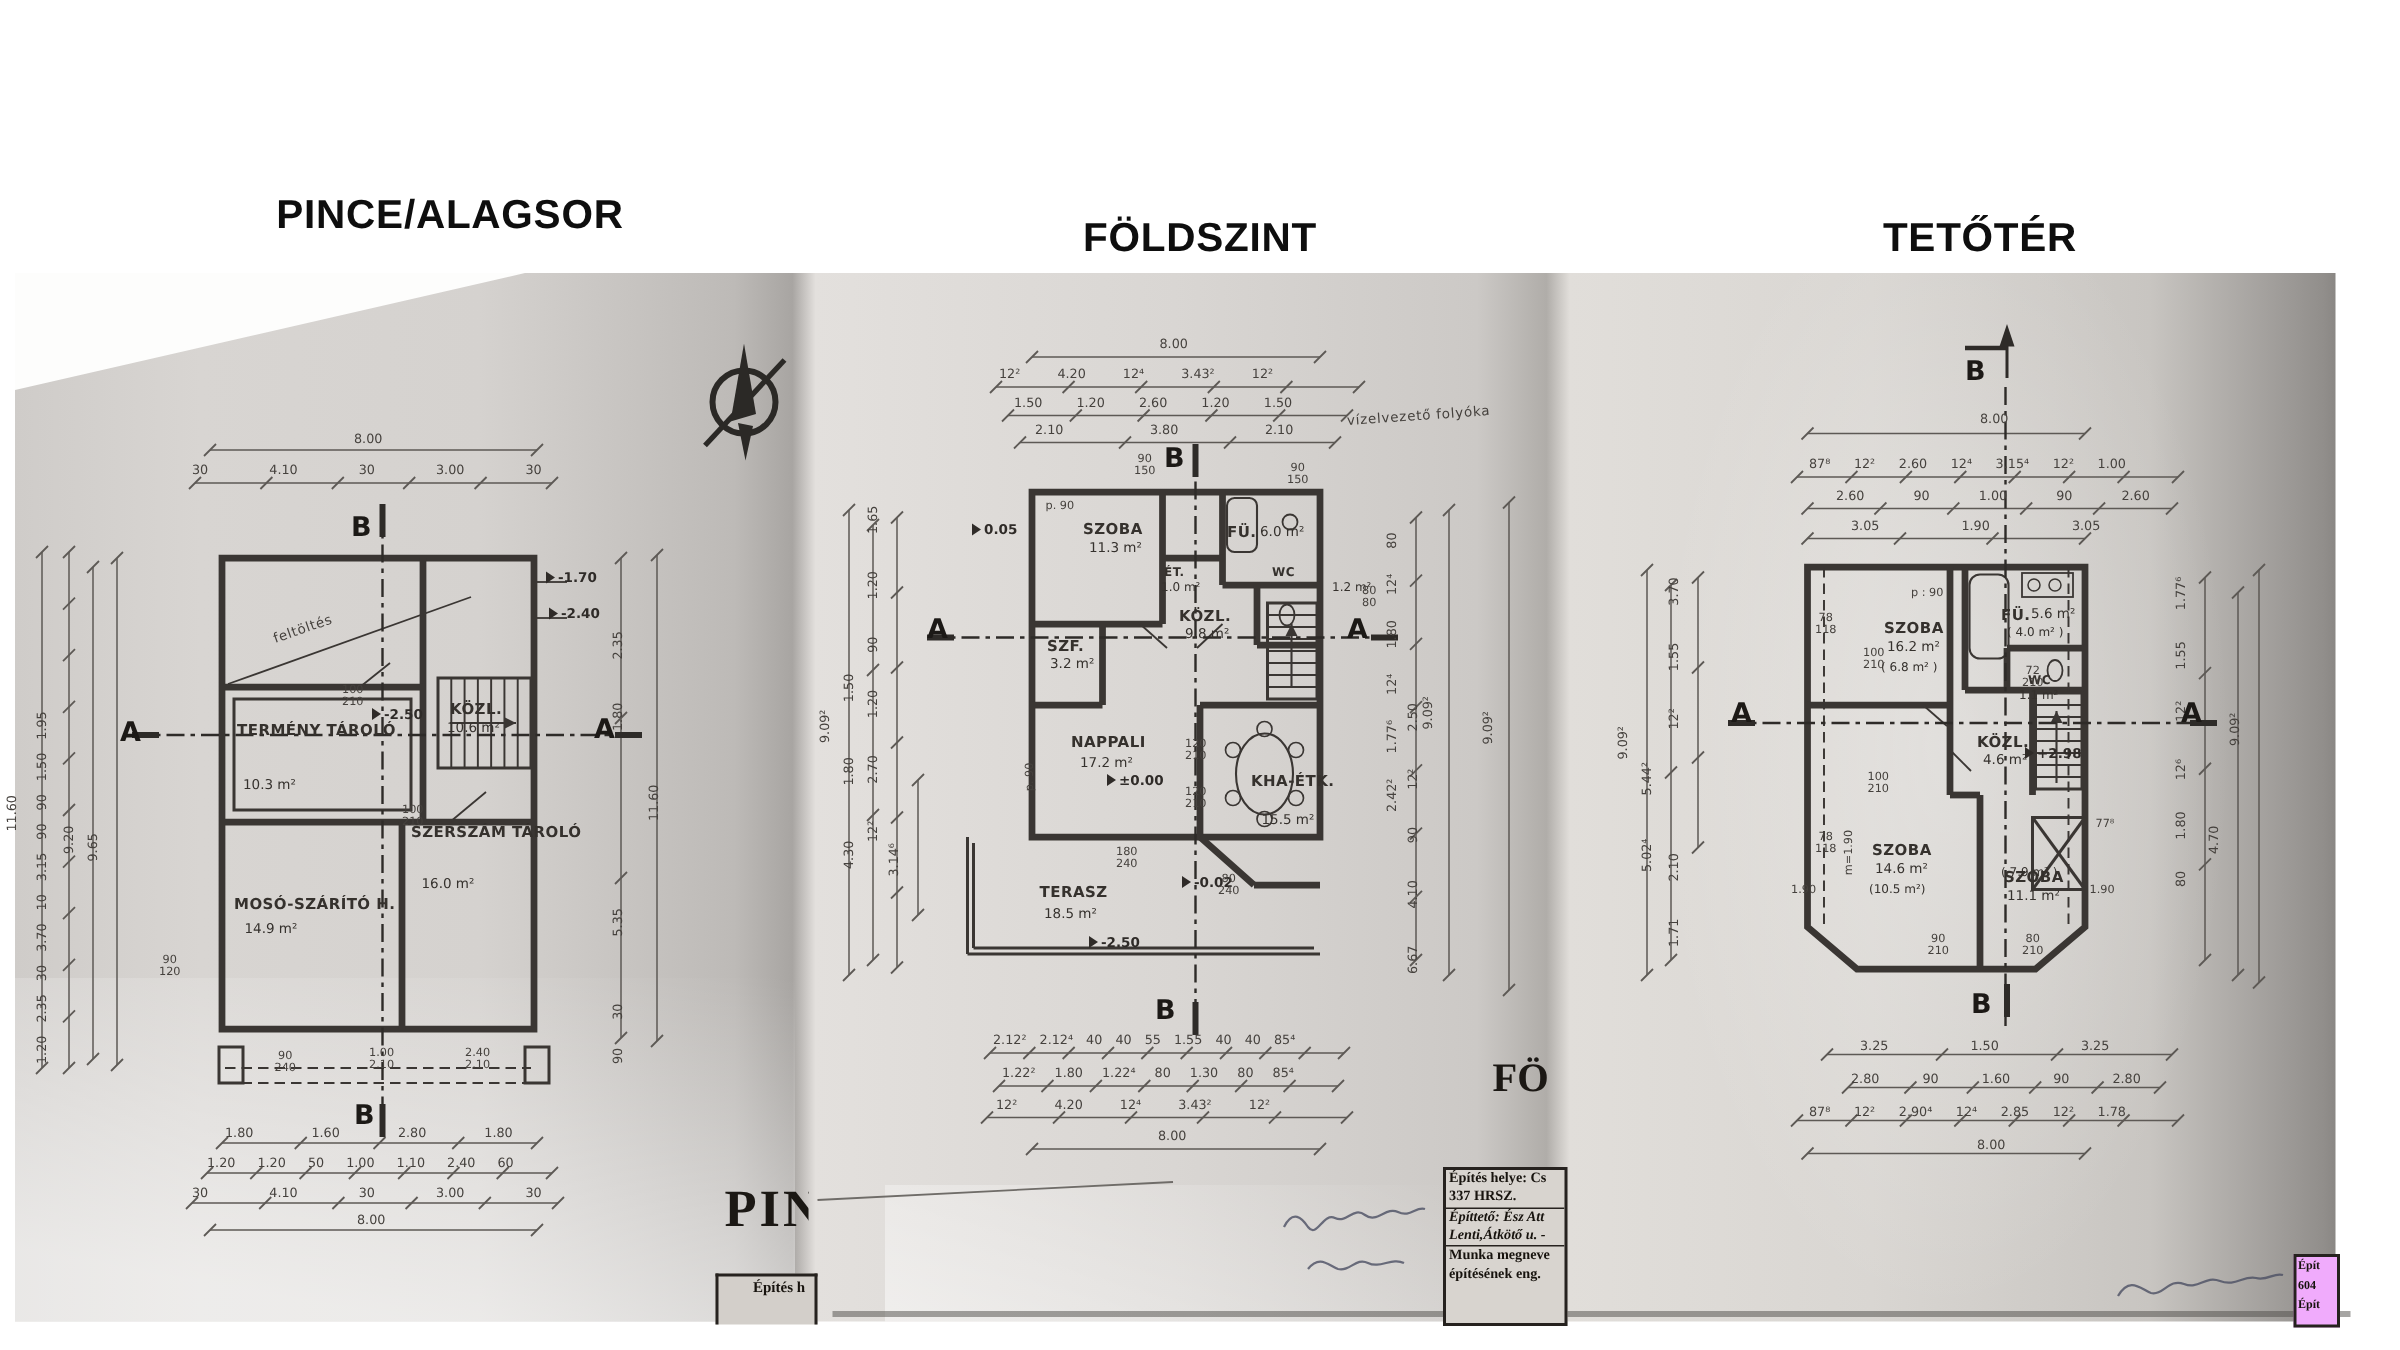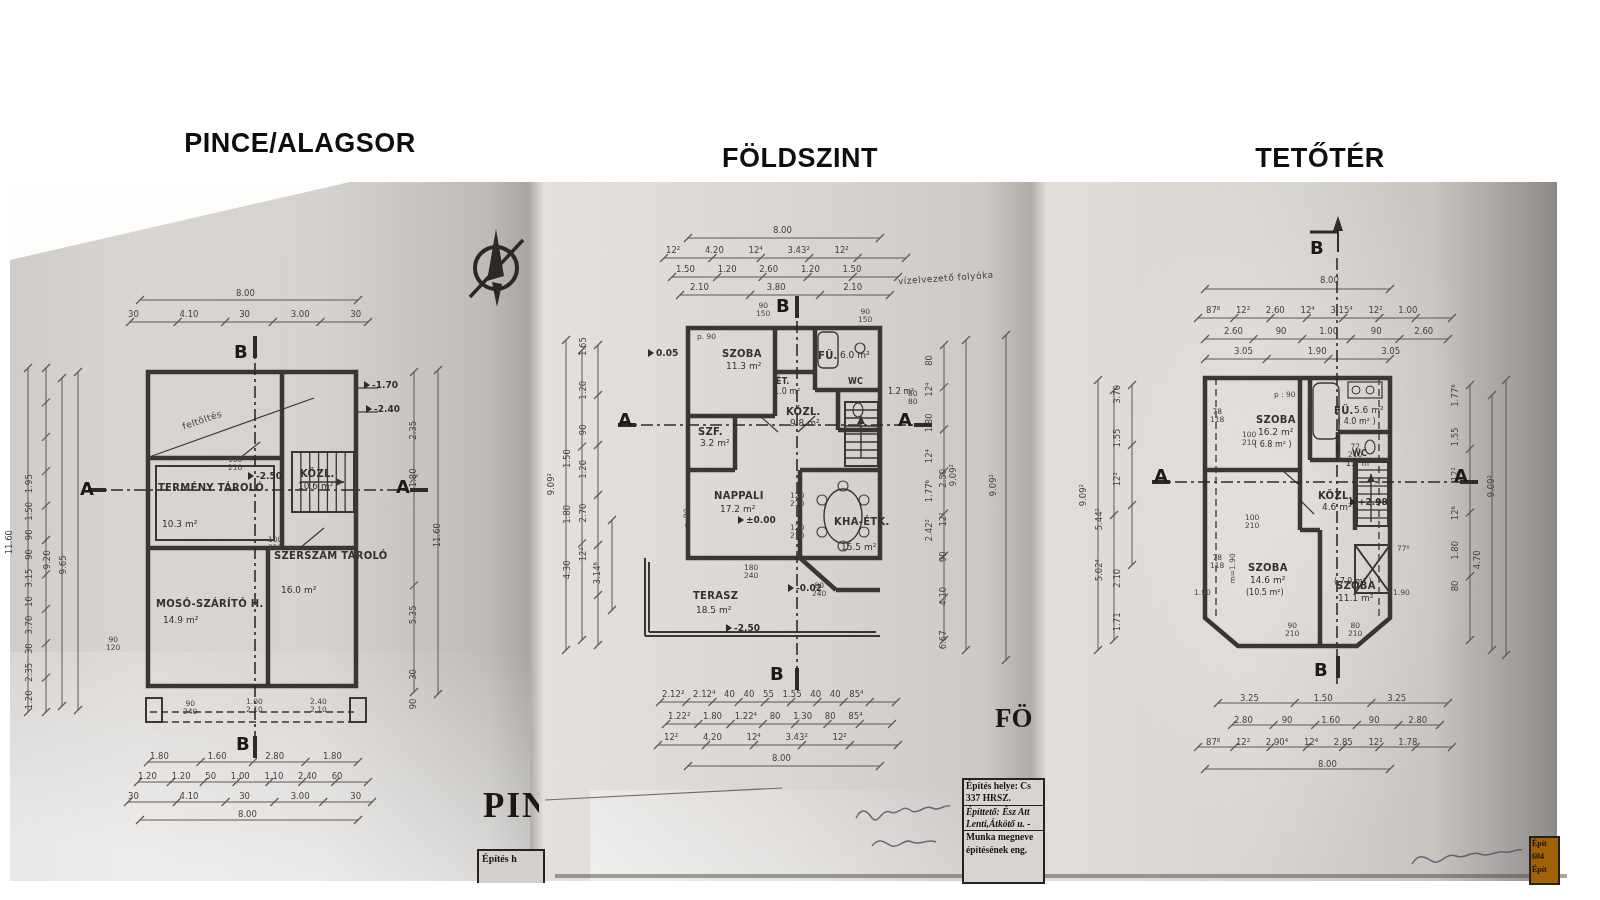--- a/index.html
+++ b/index.html
@@ -40,30 +40,30 @@
   .lvl{font-size:9px;font-weight:bold;color:#2f2b28;}
   .lvl::before{content:"";display:inline-block;width:0;height:0;
     border-left:6px solid #2f2b28;border-top:4px solid transparent;
     border-bottom:4px solid transparent;margin-right:2px;vertical-align:-1px;}
 
   
   .stampM{position:absolute;left:962px;top:778px;width:79px;height:102px;
     border:2px solid #26221f;background:#d8d4cf;overflow:hidden;
     font-family:"Liberation Serif",serif;color:#17130e;}
   .stampR{position:absolute;left:1529px;top:836px;width:27px;height:45px;
-    border:2px solid #26221f;background:#a16207;overflow:hidden;
+    border:2px solid #26221f;background:#f0abfc;overflow:hidden;
     font-family:"Liberation Serif",serif;color:#17130e;}
   .stampL{position:absolute;left:477px;top:849px;width:64px;height:32px;
     border:2px solid #26221f;border-bottom:none;background:#d3cfca;overflow:hidden;
     font-family:"Liberation Serif",serif;color:#17130e;}
   .sl{font-size:9.5px;line-height:1.3;white-space:nowrap;padding:0 2px;font-weight:bold;}
   .sl.i{font-style:italic;font-weight:bold;}
   .sl.bt{border-top:1.5px solid #26221f;}
   .slr{font-size:8px;line-height:1.6;white-space:nowrap;padding:0 1px;font-weight:bold;}
-  .sll{font-size:10px;line-height:1.4;white-space:nowrap;padding:1px 3px;font-weight:bold;}
+  .sll{font-size:10px;line-height:1.4;white-space:nowrap;padding:1px 3px;font-weight:bold;margin-left:20px;}
   .pp{position:absolute;font-family:"Liberation Serif",serif;font-weight:bold;
       color:#1b1814;overflow:hidden;white-space:nowrap;}
 </style>
 </head>
 <body>
 
 <div class="photo">
   <div class="wedgeTL"></div>
   <div class="softBL"></div>
   <div class="softMB"></div>

